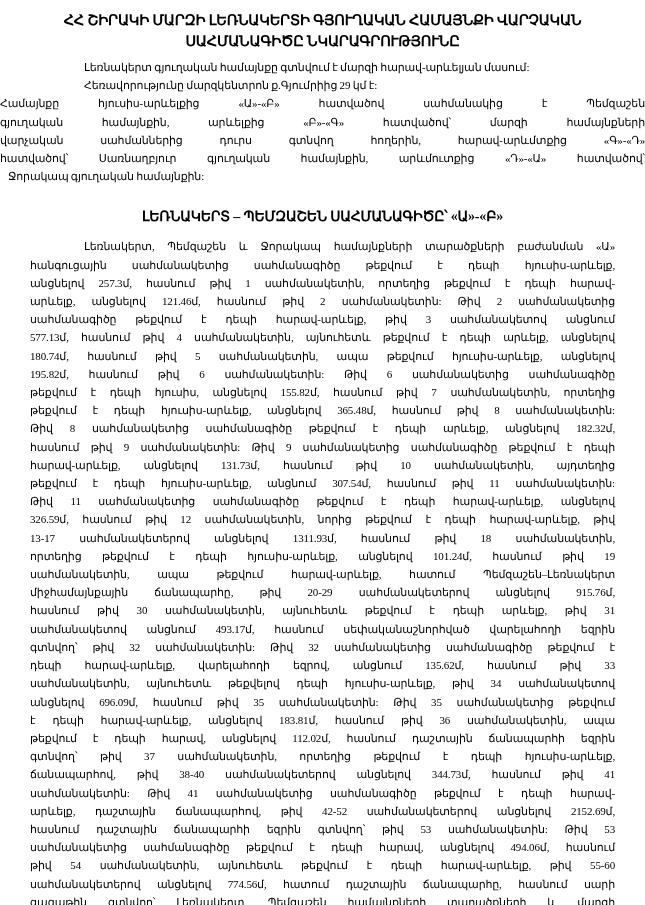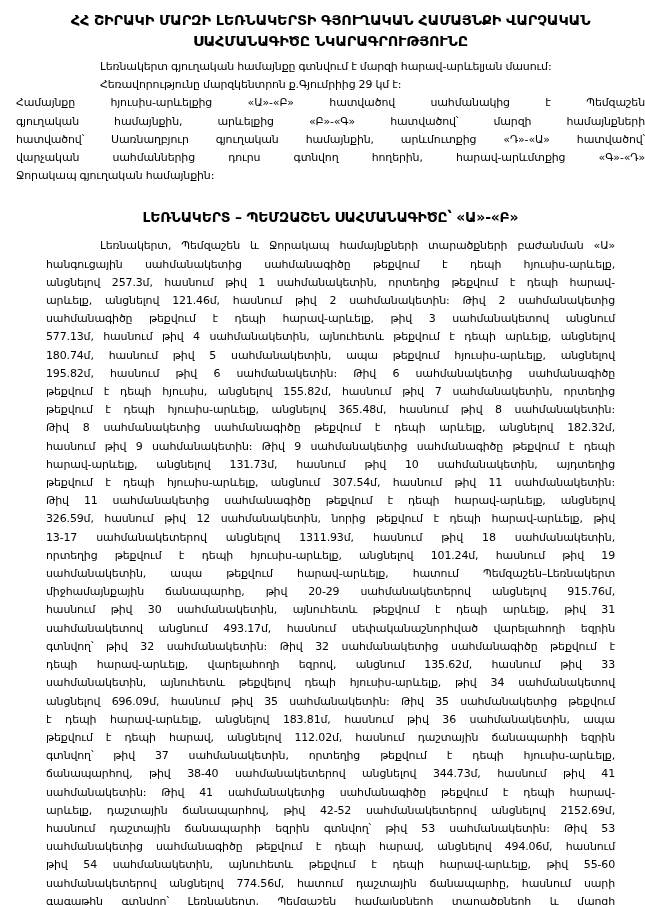--- a/index.html
+++ b/index.html
@@ -11,22 +11,23 @@
     height: 905px;
     background: #ffffff;
     color: #000000;
     font-family: "DejaVu Sans", sans-serif;
     overflow: hidden;
   }
   .page {
     box-sizing: border-box;
     width: 645px;
     height: 905px;
-    padding: 10px 30px 0 46px;
+    padding: 10px 30px 0 30px;
     overflow: hidden;
+    font-family: Liberation Serif, serif;
   }
   .title {
     margin-bottom: 6px;
   }
   .title-line {
     text-align: center;
     font-weight: 700;
     font-size: 14.5px;
     line-height: 21px;
     letter-spacing: -0.2px;
@@ -44,20 +45,21 @@
   .justify .line {
     text-align: justify;
     text-align-last: justify;
   }
   .overview {
     margin: 0 -30px;
   }
   .overview .line.last {
     text-align: right;
     text-align-last: left;
+    margin-left: 8px;
   }
   .body-para .line.first {
     text-indent: 54px;
   }
   .section-heading {
     text-align: center;
     font-weight: 700;
     font-size: 14px;
     line-height: 18px;
     margin: 23px 0 11px 0;
@@ -75,22 +77,22 @@
   </div>
 
   <div class="para intro">
       <div class="line first">Լեռնակերտ գյուղական համայնքը գտնվում է մարզի հարավ-արևելյան մասում:</div>
       <div class="line last">Հեռավորությունը մարզկենտրոն ք.Գյումրիից 29 կմ է:</div>
     </div>
 
   <div class="para overview justify">
       <div class="line first">Համայնքը հյուսիս-արևելքից «Ա»-«Բ» հատվածով սահմանակից է Պեմզաշեն</div>
       <div class="line">գյուղական համայնքին, արևելքից «Բ»-«Գ» հատվածով՝ մարզի համայնքների</div>
+      <div class="line">վարչական սահմաններից դուրս գտնվող հողերին, հարավ-արևմտքից «Գ»-«Դ»</div>
       <div class="line">հատվածով՝ Սառնաղբյուր գյուղական համայնքին, արևմուտքից «Դ»-«Ա» հատվածով՝</div>
-      <div class="line">վարչական սահմաններից դուրս գտնվող հողերին, հարավ-արևմտքից «Գ»-«Դ»</div>
       <div class="line last">Ջորակապ գյուղական համայնքին:</div>
     </div>
 
   <div class="section-heading">ԼԵՌՆԱԿԵՐՏ – ՊԵՄԶԱՇԵՆ ՍԱՀՄԱՆԱԳԻԾԸ՝ «Ա»-«Բ»</div>
 
   <div class="para body-para justify">
       <div class="line first">Լեռնակերտ, Պեմզաշեն և Ջորակապ համայնքների տարածքների բաժանման «Ա»</div>
       <div class="line">հանգուցային սահմանակետից սահմանագիծը թեքվում է դեպի հյուսիս-արևելք,</div>
       <div class="line">անցնելով 257.3մ, հասնում թիվ 1 սահմանակետին, որտեղից թեքվում է դեպի հարավ-</div>
       <div class="line">արևելք, անցնելով 121.46մ, հասնում թիվ 2 սահմանակետին: Թիվ 2 սահմանակետից</div>

